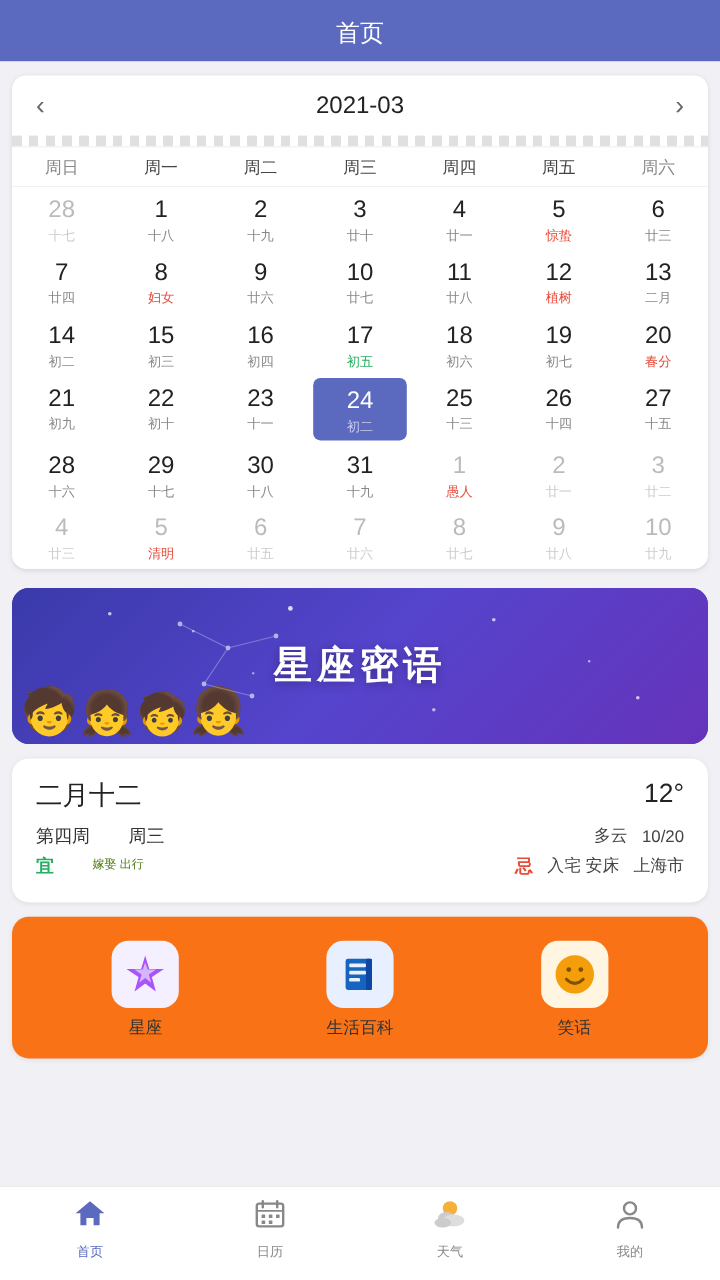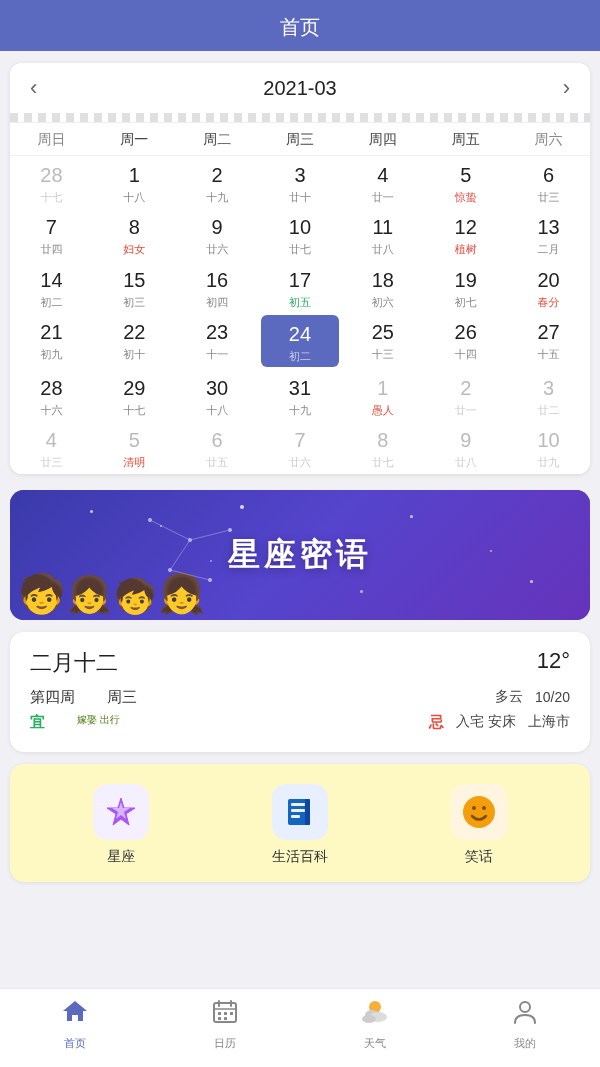--- a/index.html
+++ b/index.html
@@ -225,21 +225,21 @@
       color: #e74c3c;
       font-weight: 600;
     }
     .yi-items, .ji-items {
       font-size: 10px;
       color: #4d7c0f;
     }
 
     
     .quick-card {
-      background: #fef9c3;
+      background: #f97316;
       margin: 0 10px 20px;
       border-radius: 14px;
       padding: 20px 22px 16px;
       box-shadow: 0 1px 4px rgba(0,0,0,0.08);
       display: flex;
       justify-content: space-around;
       align-items: center;
     }
     .quick-item {
       display: flex;

